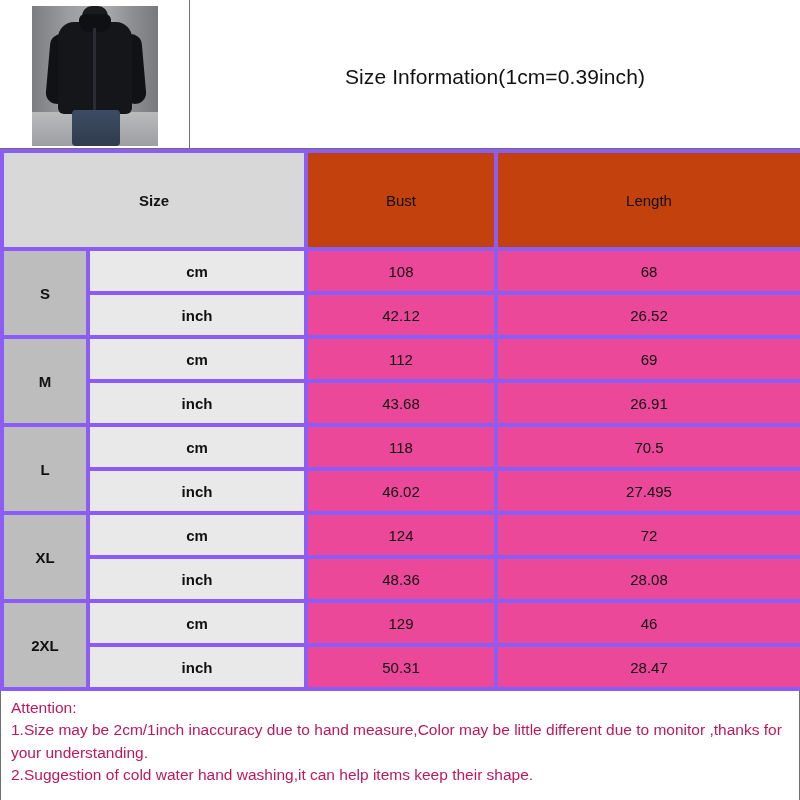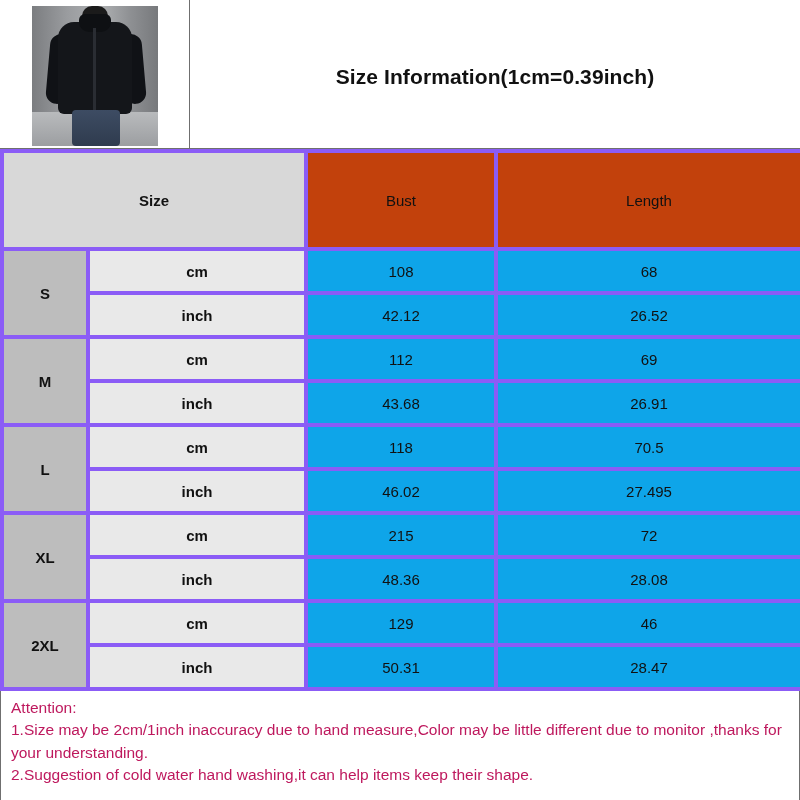--- a/index.html
+++ b/index.html
@@ -127,21 +127,21 @@
   .title-cell {
     flex: 1;
     display: flex;
     align-items: center;
     justify-content: center;
     background: #ffffff;
     padding-top: 6px;
   }
   .title-cell .title {
     font-size: 21px;
-    font-weight: bold;
+    font-weight: normal;
     color: #111111;
     letter-spacing: 0.1px;
   }
 
   
   table.size-table {
     border-collapse: collapse;
     width: 800px;
     table-layout: fixed;
   }
@@ -176,21 +176,21 @@
     height: 80px;
   }
   td.unit {
     background: #e9e9e9;
     font-weight: bold;
     height: 40px;
     font-size: 15px;
     margin-top: 23px;
   }
   td.val {
-    background: #0ea5e9;
+    background: #ec4899;
     height: 40px;
     font-size: 15px;
   }
 
   
   .attention {
     border: 1px solid #6f6f6f;
     border-top: none;
     box-sizing: border-box;
     width: 800px;
@@ -277,21 +277,21 @@
       </tr>
       <tr>
         <td class="unit">inch</td>
         <td class="val">46.02</td>
         <td class="val">27.495</td>
       </tr>
 
       <tr>
         <td class="size-label" rowspan="2">XL</td>
         <td class="unit">cm</td>
-        <td class="val">215</td>
+        <td class="val">124</td>
         <td class="val">72</td>
       </tr>
       <tr>
         <td class="unit">inch</td>
         <td class="val">48.36</td>
         <td class="val">28.08</td>
       </tr>
 
       <tr>
         <td class="size-label" rowspan="2">2XL</td>

